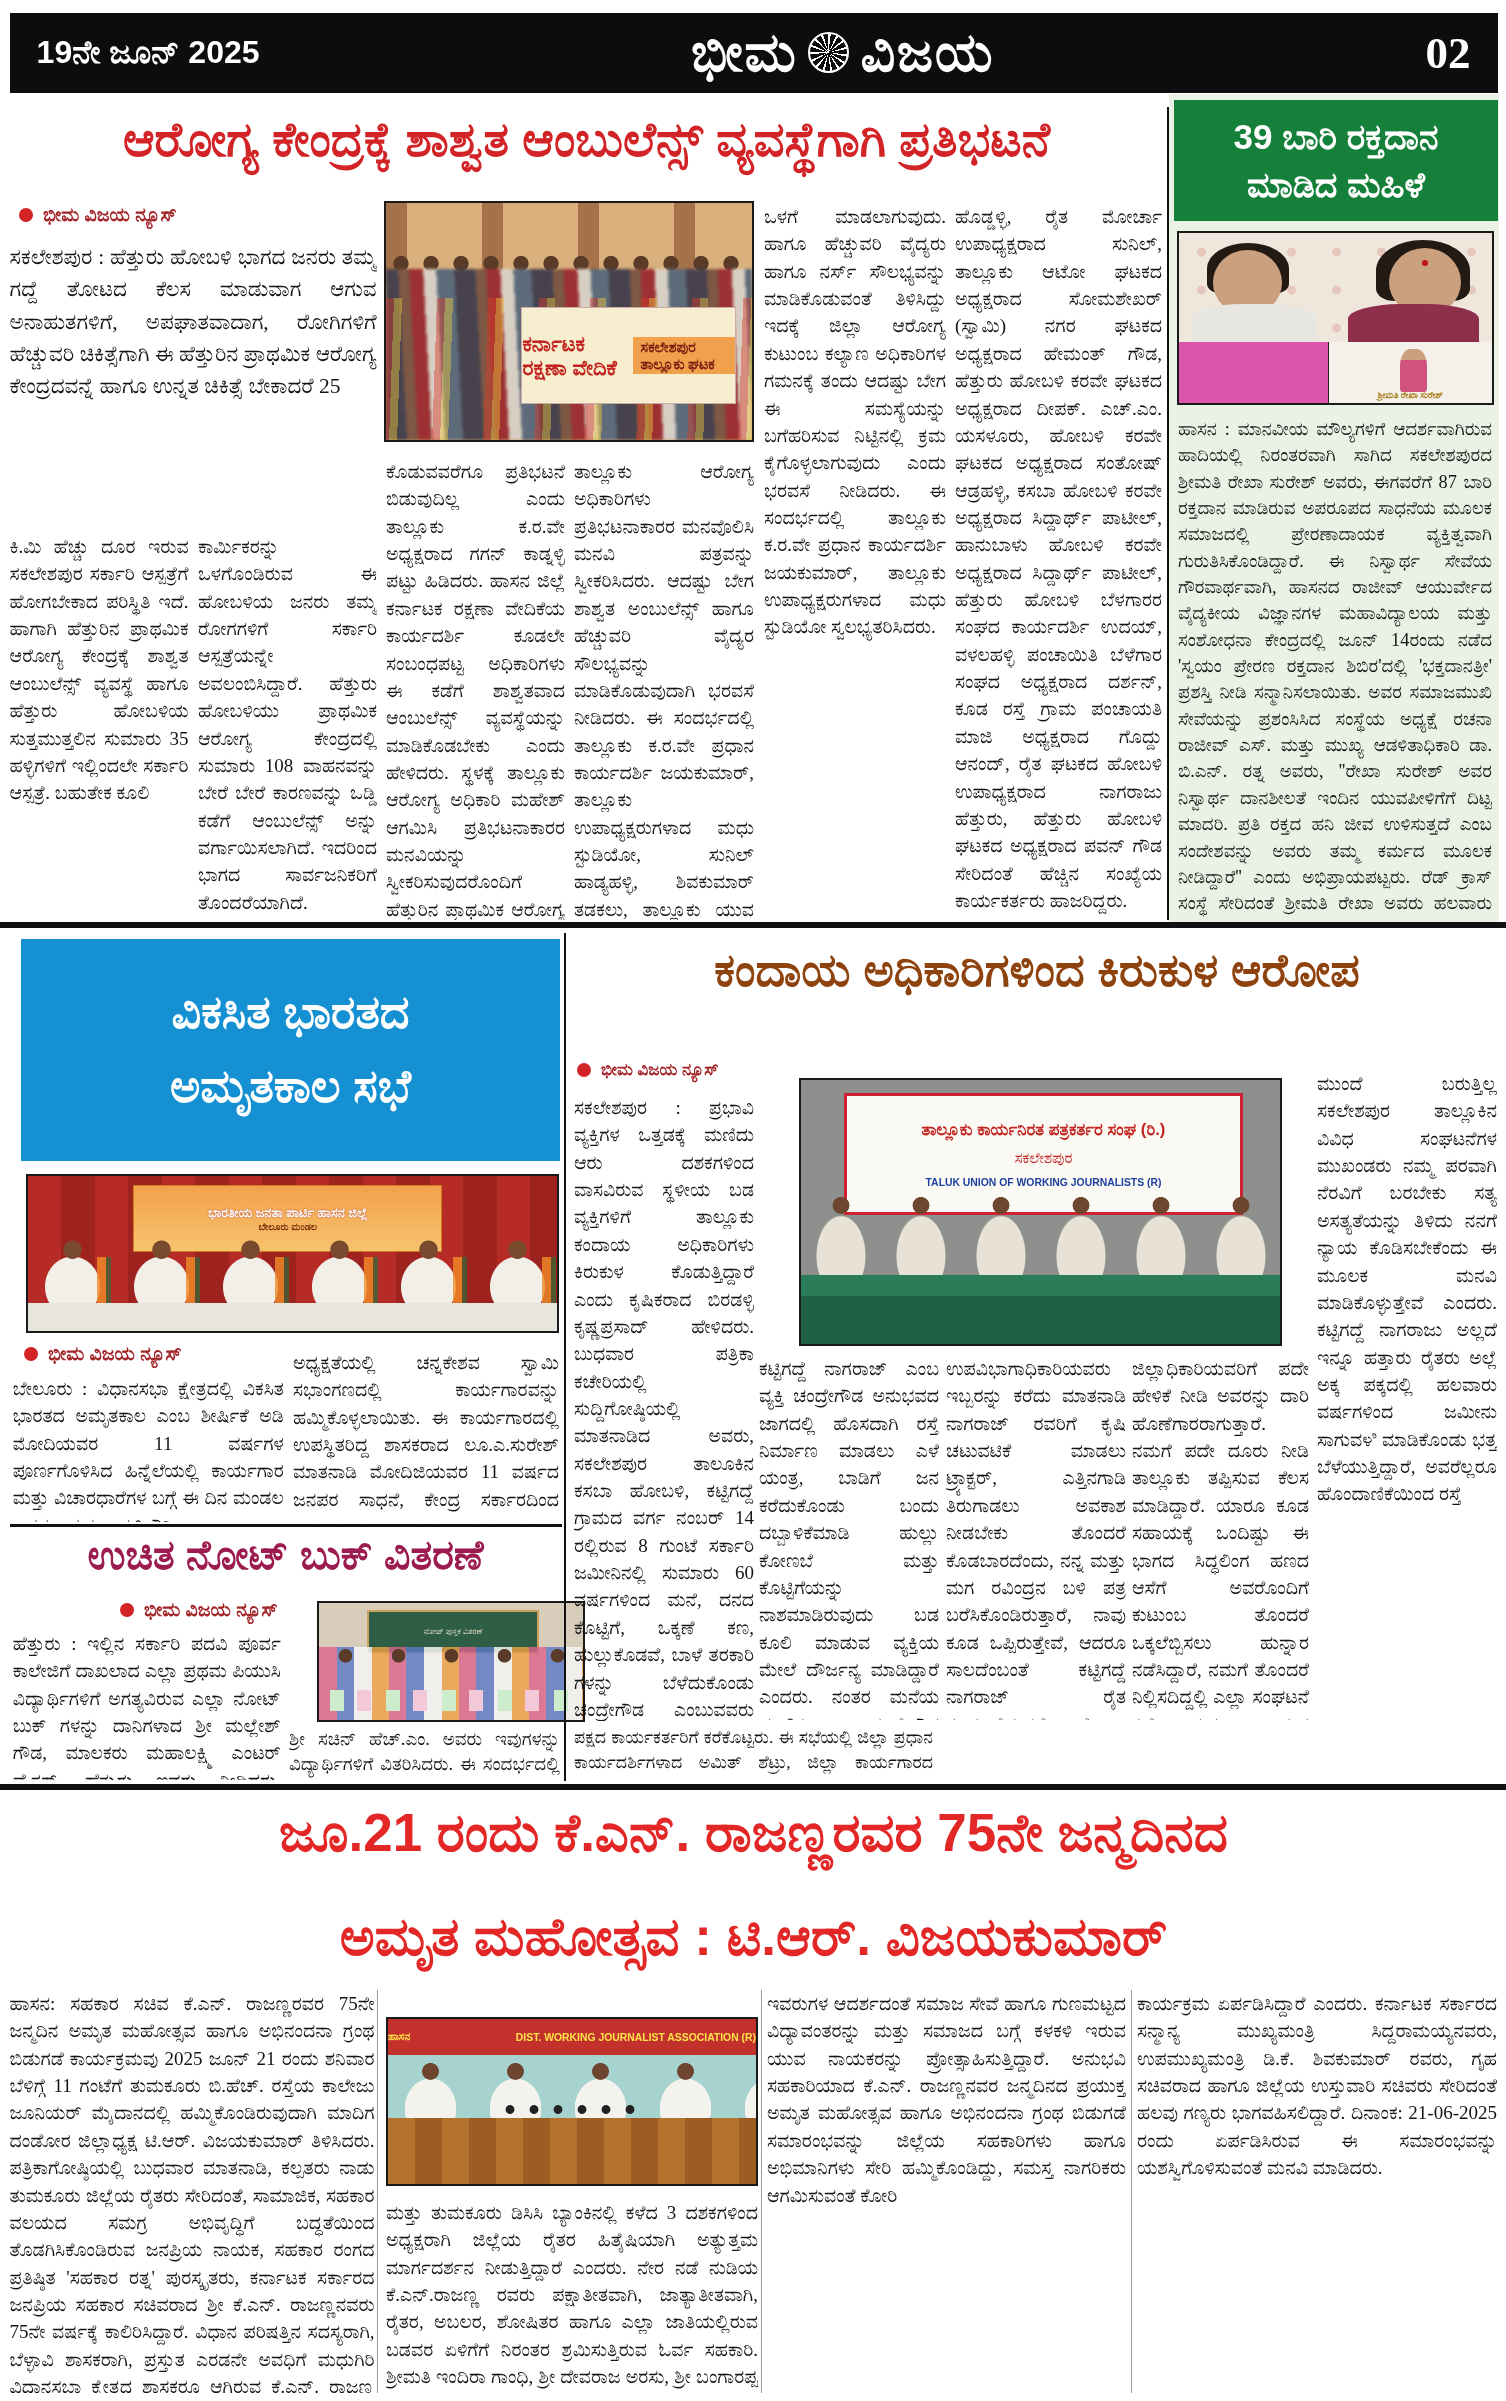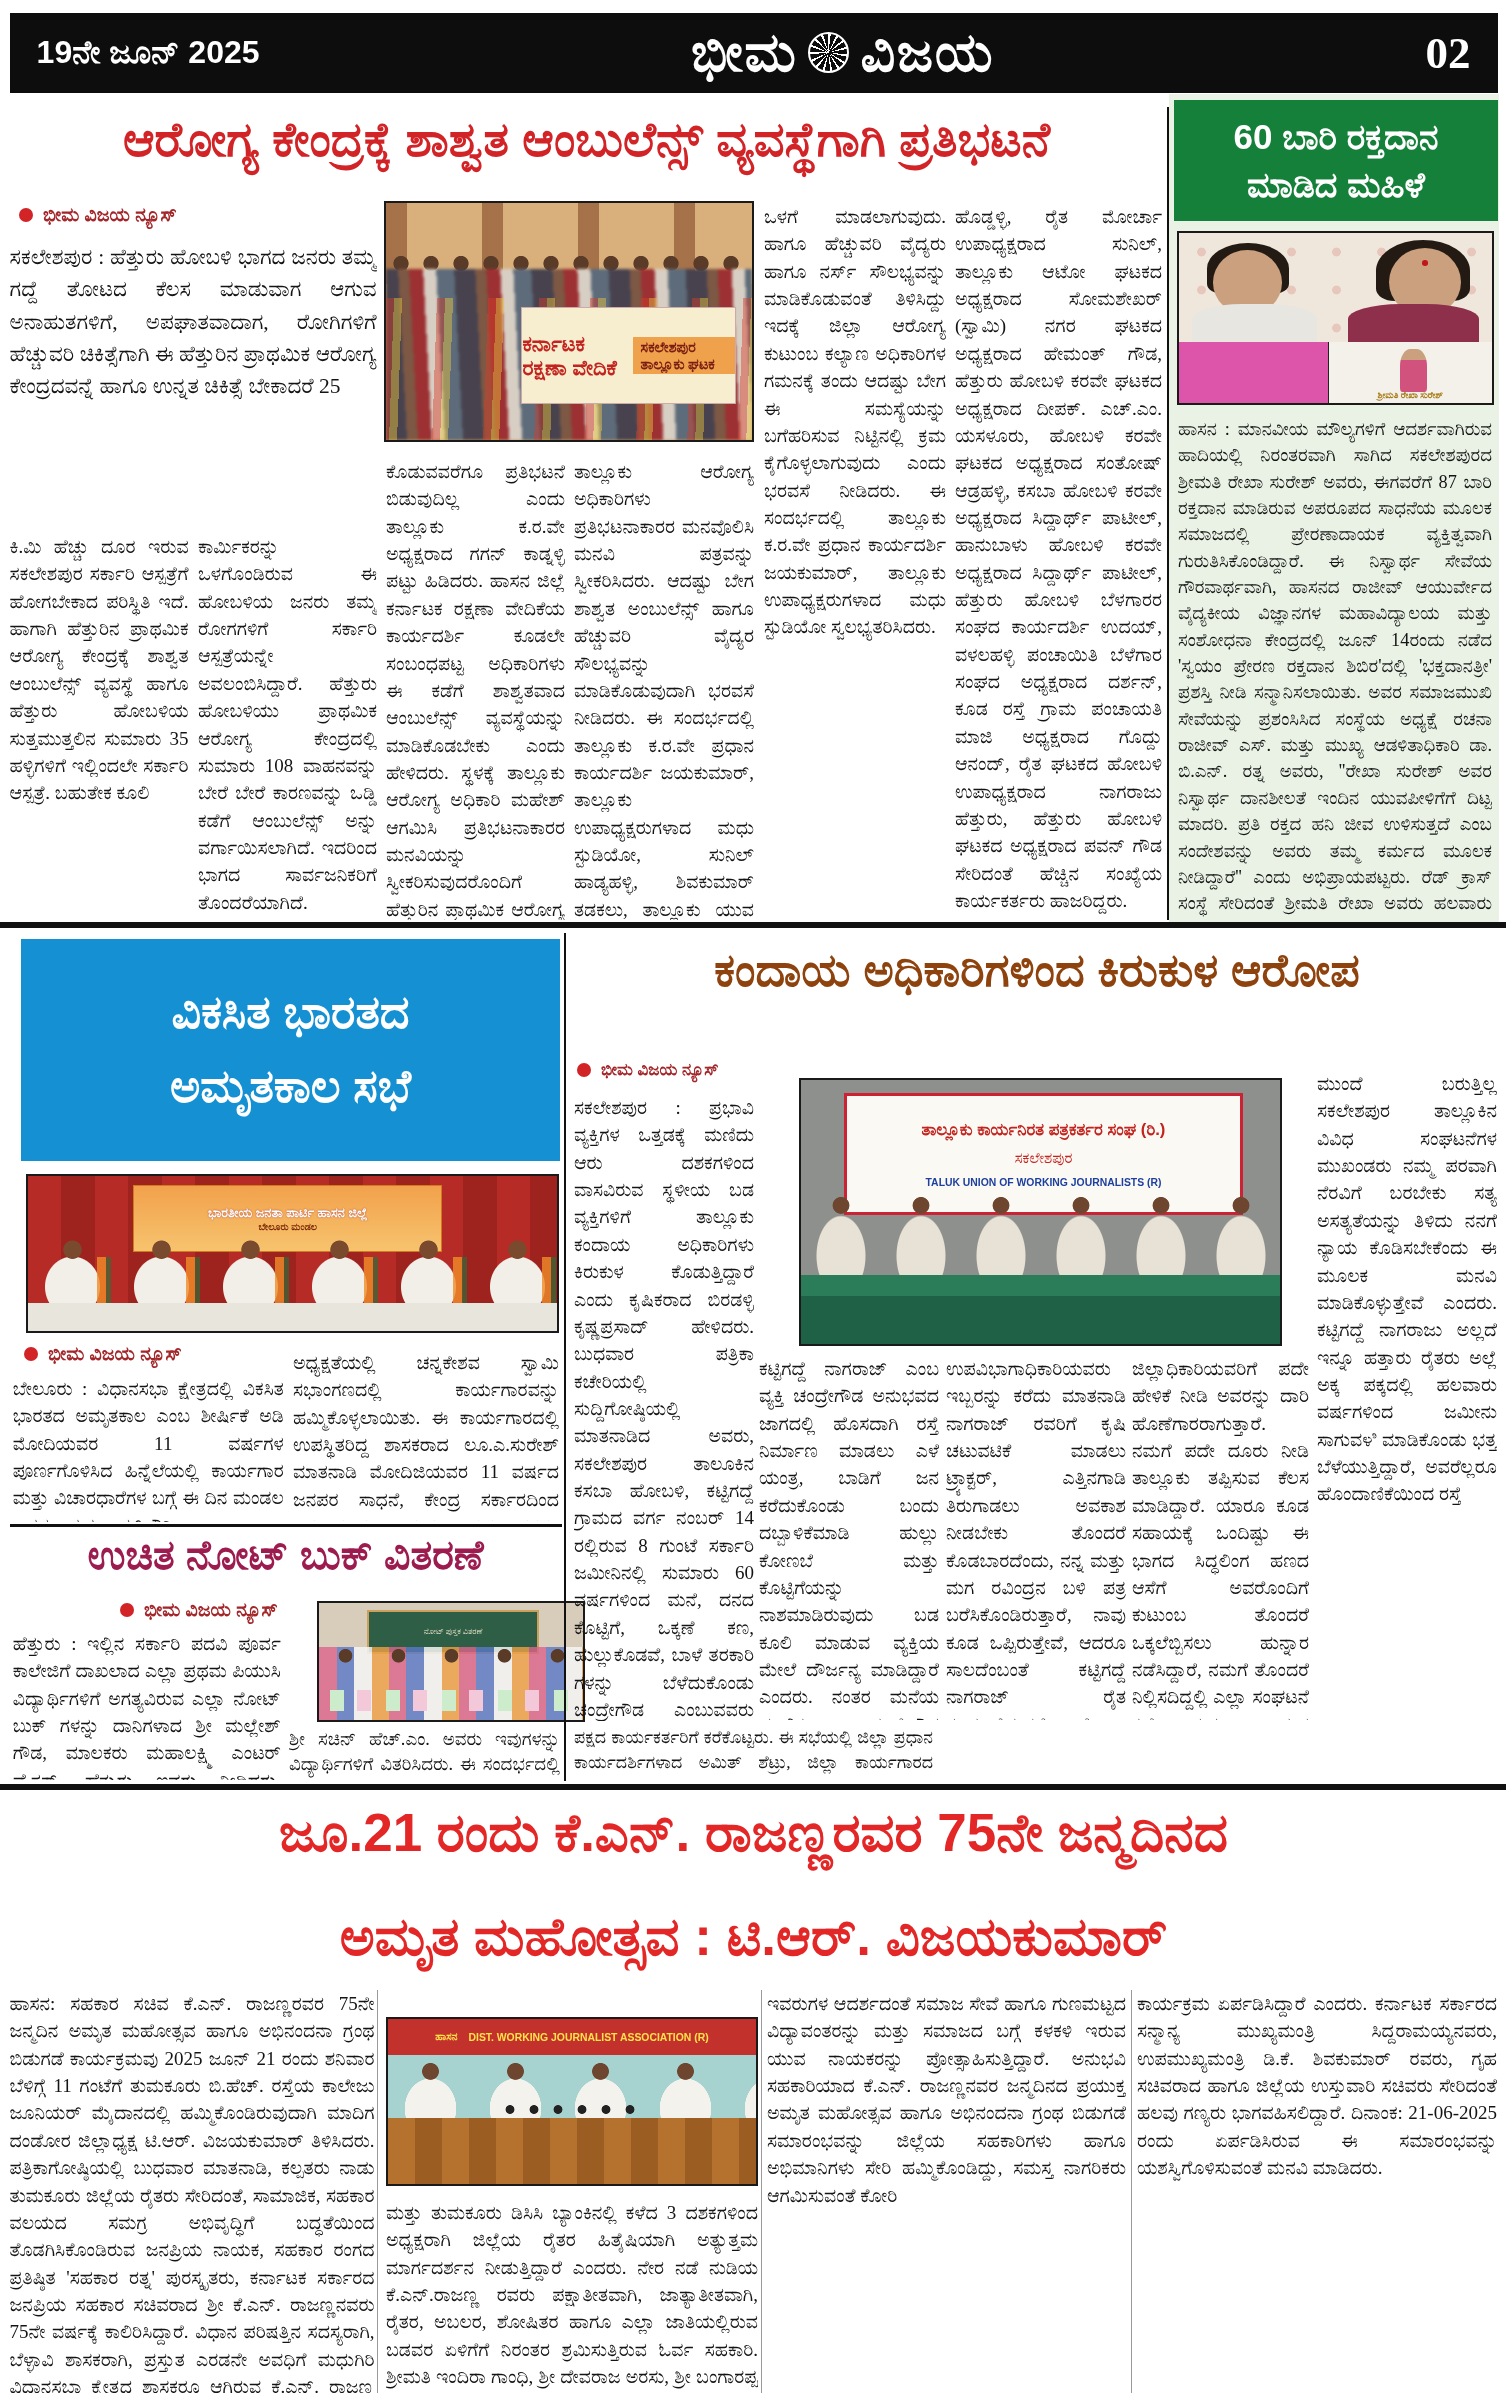--- a/index.html
+++ b/index.html
@@ -94,21 +94,21 @@
   #photo-journ .board .kn{color:#c3241f;font-weight:bold;font-size:16.7px;font-family:"Liberation Sans",sans-serif;}
   #photo-journ .board .pl{color:#c3241f;font-weight:normal;font-size:15px;}
   #photo-journ .board .en{color:#1d3f9e;font-weight:bold;font-size:10.4px;font-family:"Liberation Sans",sans-serif;}
   #photo-journ .people{position:absolute;left:0;right:0;bottom:24%;height:34%;
       background-image:radial-gradient(circle at 50% 16%,#6e4630 8px,rgba(0,0,0,0) 8.8px),
                        radial-gradient(ellipse at 50% 72%,#e8e2d6 24px,rgba(0,0,0,0) 25px);
       background-size:80px 100%;background-repeat:repeat-x;}
   #photo-journ .table{position:absolute;left:0;right:0;bottom:0;height:26%;background:linear-gradient(#2a7d58 0 30%,#1e6147 30% 100%);}
   
   #photo-press{background:#a6d3cf;}
-  #photo-press .banner{position:absolute;left:0;right:0;top:0;height:22%;background:#c2312b;display:flex;align-items:center;justify-content:center;gap:11px;
+  #photo-press .banner{position:absolute;left:0;right:0;top:0;height:22%;background:#c2312b;display:flex;align-items:center;justify-content:space-between;gap:11px;
       color:#ffe24a;font-weight:bold;font-size:10.4px;font-family:"Liberation Sans",sans-serif;}
   #photo-press .people{position:absolute;left:0;right:0;top:24%;height:38%;
       background-image:radial-gradient(circle at 50% 20%,#6e4630 8px,rgba(0,0,0,0) 8.8px),
                        radial-gradient(ellipse at 50% 80%,#f4f2ec 25.5px,rgba(0,0,0,0) 26px);
       background-size:85px 100%;background-repeat:repeat-x;}
   #photo-press .mics{position:absolute;left:30%;top:48%;width:40%;height:14%;
       background-image:radial-gradient(circle,#222 4px,rgba(0,0,0,0) 4.8px);background-size:24px 100%;background-repeat:repeat-x;}
   #photo-press .table{position:absolute;left:0;right:0;bottom:0;height:40%;
       background:repeating-linear-gradient(90deg,#b5722e 0 27px,#9c5d22 27px 54px);}
   
@@ -163,21 +163,21 @@
   <div class="col" style="left:198px;top:533px;width:179px;height:387px;">ಕಾರ್ಮಿಕರನ್ನು ಒಳಗೊಂಡಿರುವ ಈ ಹೋಬಳಿಯ ಜನರು ತಮ್ಮ ರೋಗಗಳಿಗೆ ಸರ್ಕಾರಿ ಆಸ್ಪತ್ರೆಯನ್ನೇ ಅವಲಂಬಿಸಿದ್ದಾರೆ. ಹೆತ್ತುರು ಹೋಬಳಿಯು ಪ್ರಾಥಮಿಕ ಆರೋಗ್ಯ ಕೇಂದ್ರದಲ್ಲಿ ಸುಮಾರು 108 ವಾಹನವನ್ನು ಬೇರೆ ಬೇರೆ ಕಾರಣವನ್ನು ಒಡ್ಡಿ ಕಡೆಗೆ ಆಂಬುಲೆನ್ಸ್ ಅನ್ನು ವರ್ಗಾಯಿಸಲಾಗಿದೆ. ಇದರಿಂದ ಭಾಗದ ಸಾರ್ವಜನಿಕರಿಗೆ ತೊಂದರೆಯಾಗಿದೆ.</div>
   <div class="col" style="left:386px;top:458px;width:179px;height:462px;">ಕೊಡುವವರೆಗೂ ಪ್ರತಿಭಟನೆ ಬಿಡುವುದಿಲ್ಲ ಎಂದು ತಾಲ್ಲೂಕು ಕ.ರ.ವೇ ಅಧ್ಯಕ್ಷರಾದ ಗಗನ್ ಕಾಡ್ನಳ್ಳಿ ಪಟ್ಟು ಹಿಡಿದರು. ಹಾಸನ ಜಿಲ್ಲೆ ಕರ್ನಾಟಕ ರಕ್ಷಣಾ ವೇದಿಕೆಯ ಕಾರ್ಯದರ್ಶಿ ಕೂಡಲೇ ಸಂಬಂಧಪಟ್ಟ ಅಧಿಕಾರಿಗಳು ಈ ಕಡೆಗೆ ಶಾಶ್ವತವಾದ ಆಂಬುಲೆನ್ಸ್ ವ್ಯವಸ್ಥೆಯನ್ನು ಮಾಡಿಕೊಡಬೇಕು ಎಂದು ಹೇಳಿದರು. ಸ್ಥಳಕ್ಕೆ ತಾಲ್ಲೂಕು ಆರೋಗ್ಯ ಅಧಿಕಾರಿ ಮಹೇಶ್ ಆಗಮಿಸಿ ಪ್ರತಿಭಟನಾಕಾರರ ಮನವಿಯನ್ನು ಸ್ವೀಕರಿಸುವುದರೊಂದಿಗೆ ಹೆತ್ತುರಿನ ಪ್ರಾಥಮಿಕ ಆರೋಗ್ಯ ಕೇಂದ್ರಕ್ಕೆ ಶಾಶ್ವತ ಆಂಬುಲೆನ್ಸ್ 108ರ ಸೌಲಭ್ಯವನ್ನು 24 ಗಂಟೆಗಳ ಕಾಲ ಒದಗಿಸುವ ಸೌಲಭ್ಯವನ್ನು ಇಂದಿನಿಂದ ಐದು ದಿನಗಳ</div>
   <div class="col" style="left:574px;top:458px;width:180px;height:462px;">ತಾಲ್ಲೂಕು ಆರೋಗ್ಯ ಅಧಿಕಾರಿಗಳು ಪ್ರತಿಭಟನಾಕಾರರ ಮನವೊಲಿಸಿ ಮನವಿ ಪತ್ರವನ್ನು ಸ್ವೀಕರಿಸಿದರು. ಆದಷ್ಟು ಬೇಗ ಶಾಶ್ವತ ಅಂಬುಲೆನ್ಸ್ ಹಾಗೂ ಹೆಚ್ಚುವರಿ ವೈದ್ಯರ ಸೌಲಭ್ಯವನ್ನು ಮಾಡಿಕೊಡುವುದಾಗಿ ಭರವಸೆ ನೀಡಿದರು. ಈ ಸಂದರ್ಭದಲ್ಲಿ ತಾಲ್ಲೂಕು ಕ.ರ.ವೇ ಪ್ರಧಾನ ಕಾರ್ಯದರ್ಶಿ ಜಯಕುಮಾರ್, ತಾಲ್ಲೂಕು ಉಪಾಧ್ಯಕ್ಷರುಗಳಾದ ಮಧು ಸ್ಟುಡಿಯೋ, ಸುನಿಲ್ ಹಾಡ್ಯಹಳ್ಳಿ, ಶಿವಕುಮಾರ್ ತಡಕಲು, ತಾಲ್ಲೂಕು ಯುವ ಘಟಕದ ಅಧ್ಯಕ್ಷರಾದ ಯಶಸ್, ತಾಲ್ಲೂಕು ರೈತ ಘಟಕ ಅಧ್ಯಕ್ಷರಾದ ವಸಂತ್ ಬೊಮ್ಮನಕೆರೆ, ತಾಲ್ಲೂಕು ಸಂಚಾಲಕರಾದ ಸಂಗ್ರಾಮ್</div>
   <div class="col" style="left:764px;top:203px;width:182px;height:718px;">ಒಳಗೆ ಮಾಡಲಾಗುವುದು. ಹಾಗೂ ಹೆಚ್ಚುವರಿ ವೈದ್ಯರು ಹಾಗೂ ನರ್ಸ್ ಸೌಲಭ್ಯವನ್ನು ಮಾಡಿಕೊಡುವಂತೆ ತಿಳಿಸಿದ್ದು ಇದಕ್ಕೆ ಜಿಲ್ಲಾ ಆರೋಗ್ಯ ಕುಟುಂಬ ಕಲ್ಯಾಣ ಅಧಿಕಾರಿಗಳ ಗಮನಕ್ಕೆ ತಂದು ಆದಷ್ಟು ಬೇಗ ಈ ಸಮಸ್ಯೆಯನ್ನು ಬಗೆಹರಿಸುವ ನಿಟ್ಟಿನಲ್ಲಿ ಕ್ರಮ ಕೈಗೊಳ್ಳಲಾಗುವುದು ಎಂದು ಭರವಸೆ ನೀಡಿದರು. ಈ ಸಂದರ್ಭದಲ್ಲಿ ತಾಲ್ಲೂಕು ಕ.ರ.ವೇ ಪ್ರಧಾನ ಕಾರ್ಯದರ್ಶಿ ಜಯಕುಮಾರ್, ತಾಲ್ಲೂಕು ಉಪಾಧ್ಯಕ್ಷರುಗಳಾದ ಮಧು ಸ್ಟುಡಿಯೋ ಸ್ವಲಭ್ಯತರಿಸಿದರು.</div>
   <div class="col" style="left:955px;top:203px;width:207px;height:718px;">ಹೊಡ್ಡಳ್ಳಿ, ರೈತ ಮೋರ್ಚಾ ಉಪಾಧ್ಯಕ್ಷರಾದ ಸುನಿಲ್, ತಾಲ್ಲೂಕು ಆಟೋ ಘಟಕದ ಅಧ್ಯಕ್ಷರಾದ ಸೋಮಶೇಖರ್ (ಸ್ವಾಮಿ) ನಗರ ಘಟಕದ ಅಧ್ಯಕ್ಷರಾದ ಹೇಮಂತ್ ಗೌಡ, ಹೆತ್ತುರು ಹೋಬಳಿ ಕರವೇ ಘಟಕದ ಅಧ್ಯಕ್ಷರಾದ ದೀಪಕ್. ಎಚ್.ಎಂ. ಯಸಳೂರು, ಹೋಬಳಿ ಕರವೇ ಘಟಕದ ಅಧ್ಯಕ್ಷರಾದ ಸಂತೋಷ್ ಆಡ್ರಹಳ್ಳಿ, ಕಸಬಾ ಹೋಬಳಿ ಕರವೇ ಅಧ್ಯಕ್ಷರಾದ ಸಿದ್ದಾರ್ಥ್ ಪಾಟೀಲ್, ಹಾನುಬಾಳು ಹೋಬಳಿ ಕರವೇ ಅಧ್ಯಕ್ಷರಾದ ಸಿದ್ದಾರ್ಥ್ ಪಾಟೀಲ್, ಹೆತ್ತುರು ಹೋಬಳಿ ಬೆಳಗಾರರ ಸಂಘದ ಕಾರ್ಯದರ್ಶಿ ಉದಯ್, ವಳಲಹಳ್ಳಿ ಪಂಚಾಯಿತಿ ಬೆಳೆಗಾರ ಸಂಘದ ಅಧ್ಯಕ್ಷರಾದ ದರ್ಶನ್, ಕೂಡ ರಸ್ತೆ ಗ್ರಾಮ ಪಂಚಾಯತಿ ಮಾಜಿ ಅಧ್ಯಕ್ಷರಾದ ಗೊದ್ದು ಆನಂದ್, ರೈತ ಘಟಕದ ಹೋಬಳಿ ಉಪಾಧ್ಯಕ್ಷರಾದ ನಾಗರಾಜು ಹೆತ್ತುರು, ಹೆತ್ತುರು ಹೋಬಳಿ ಘಟಕದ ಅಧ್ಯಕ್ಷರಾದ ಪವನ್ ಗೌಡ ಸೇರಿದಂತೆ ಹೆಚ್ಚಿನ ಸಂಖ್ಯೆಯ ಕಾರ್ಯಕರ್ತರು ಹಾಜರಿದ್ದರು.</div>
 
   <div class="vrule" style="left:1167px;top:107px;width:2.4px;height:813px;"></div>
 
   <div id="blood-bg" class="abs"></div>
   <div id="greenbox" class="abs headline">
-    <span>60 ಬಾರಿ ರಕ್ತದಾನ</span>
+    <span>39 ಬಾರಿ ರಕ್ತದಾನ</span>
     <span>ಮಾಡಿದ ಮಹಿಳೆ</span>
   </div>
   <div id="photo-donors" class="photo" style="left:1177px;top:231px;width:317px;height:174px;">
     <div class="curtain"></div>
     <div class="hair" style="left:9%;top:6%;width:26%;height:30%;"></div>
     <div class="face" style="left:11%;top:10%;width:22%;height:38%;"></div>
     <div class="shoulderL"></div>
     <div class="hair" style="right:7%;top:4%;width:30%;height:36%;"></div>
     <div class="face" style="right:10%;top:9%;width:23%;height:40%;"></div>
     <div class="bindi" style="right:20.5%;top:16%;"></div>

